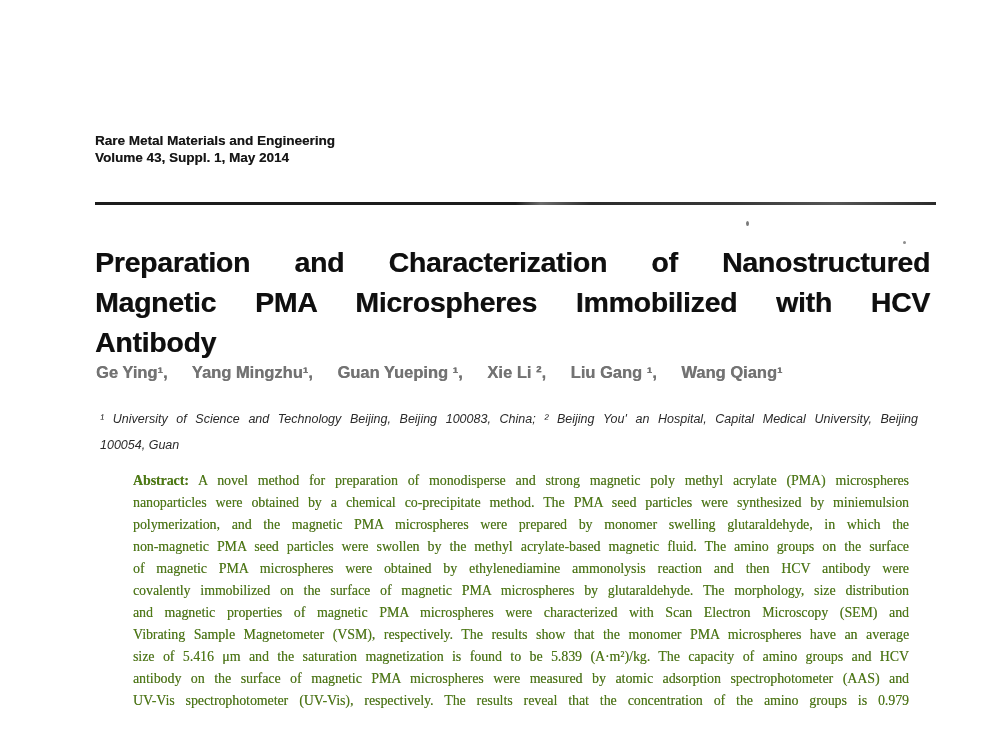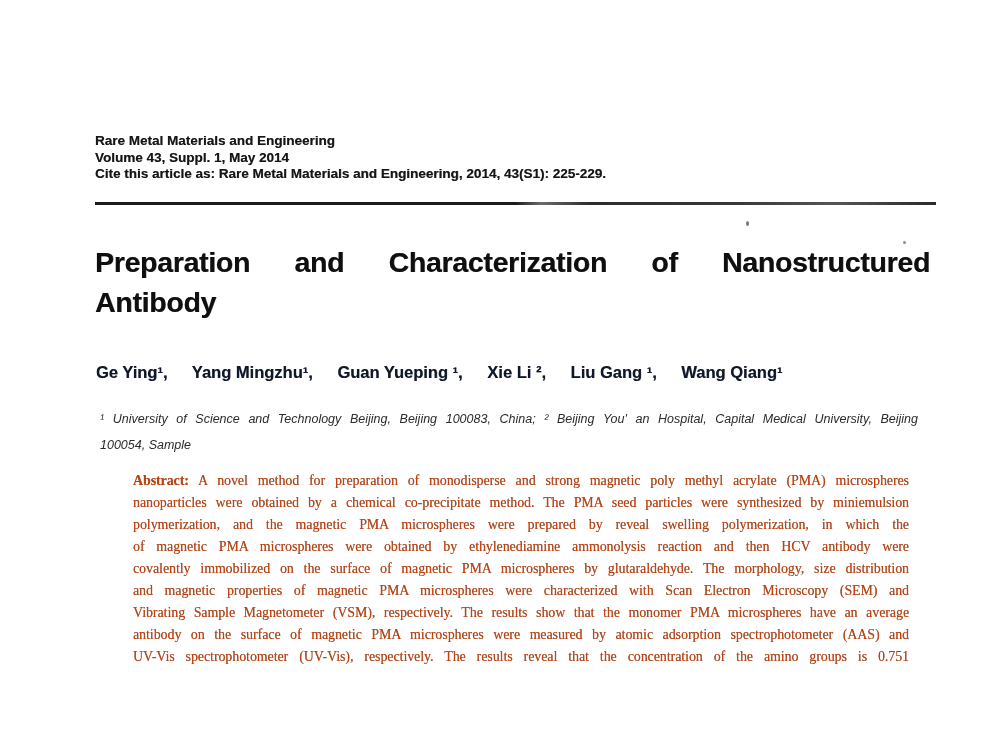--- a/index.html
+++ b/index.html
@@ -48,21 +48,21 @@
   }
 
   .just { text-align: justify; text-align-last: justify; }
 
   .authors {
     position: absolute;
     left: 96px; top: 363px;
     width: 800px;
     font-size: 16.5px;
     font-weight: bold;
-    color: #0f172a;
+    color: #737373;
     text-shadow: 0.3px 0 0 rgba(0,0,0,0.5);
     white-space: nowrap;
   }
   .author { margin-right: 20px; }
   .author:last-child { margin-right: 0; }
 
   .affiliations {
     position: absolute;
     left: 100px; top: 406px;
     width: 818px;
@@ -71,76 +71,78 @@
     font-style: italic;
     color: #2b2b2b;
   }
 
   .abstract {
     position: absolute;
     left: 133px; top: 470px;
     width: 776px;
     font-size: 13.8px;
     line-height: 22px;
-    color: #c2410c;
+    color: #4d7c0f;
     text-shadow: 0.25px 0 0 rgba(0,0,0,0.45);
   }
   .abstract-label { font-weight: bold; }
 
   .scan-speck {
     position: absolute;
     background: #7a7a7a;
     border-radius: 50%;
   }
   .speck-1 { left: 746px; top: 221px; width: 3px; height: 5px; }
   .speck-2 { left: 903px; top: 241px; width: 3px; height: 3px; background: #8d8d8d; }
 </style>
 </head>
 <body>
 
 <div class="page">
 
   <header class="journal-header sans">
     <div>Rare Metal Materials and Engineering</div>
     <div>Volume 43, Suppl. 1, May 2014</div>
-    <div>Cite this article as: Rare Metal Materials and Engineering, 2014, 43(S1): 225-229.</div>
   </header>
 
   <div class="rule"></div>
 
   <h1 class="title sans">
     <div class="just">Preparation and Characterization of Nanostructured</div>
+    <div class="just">Magnetic PMA Microspheres Immobilized with HCV</div>
     <div>Antibody</div>
   </h1>
 
   <div class="authors sans">
     <span class="author">Ge Ying¹,</span>
     <span class="author">Yang Mingzhu¹,</span>
     <span class="author">Guan Yueping ¹,</span>
     <span class="author">Xie Li ²,</span>
     <span class="author">Liu Gang ¹,</span>
     <span class="author">Wang Qiang¹</span>
   </div>
 
   <div class="affiliations sans">
     <div class="just">¹ University of Science and Technology Beijing, Beijing 100083, China; ² Beijing You' an Hospital, Capital Medical University, Beijing</div>
-    <div>100054, Sample</div>
+    <div>100054, Guan</div>
   </div>
 
   <div class="abstract serif">
     <div class="just">
       <span class="abstract-label">Abstract:</span>
       <span>A novel method for preparation of monodisperse and strong magnetic poly methyl acrylate (PMA) microspheres</span>
     </div>
     <div class="just">nanoparticles were obtained by a chemical co-precipitate method. The PMA seed particles were synthesized by miniemulsion</div>
-    <div class="just">polymerization, and the magnetic PMA microspheres were prepared by reveal swelling polymerization, in which the</div>
+    <div class="just">polymerization, and the magnetic PMA microspheres were prepared by monomer swelling glutaraldehyde, in which the</div>
+    <div class="just">non-magnetic PMA seed particles were swollen by the methyl acrylate-based magnetic fluid. The amino groups on the surface</div>
     <div class="just">of magnetic PMA microspheres were obtained by ethylenediamine ammonolysis reaction and then HCV antibody were</div>
     <div class="just">covalently immobilized on the surface of magnetic PMA microspheres by glutaraldehyde. The morphology, size distribution</div>
     <div class="just">and magnetic properties of magnetic PMA microspheres were characterized with Scan Electron Microscopy (SEM) and</div>
     <div class="just">Vibrating Sample Magnetometer (VSM), respectively. The results show that the monomer PMA microspheres have an average</div>
+    <div class="just">size of 5.416 μm and the saturation magnetization is found to be 5.839 (A·m²)/kg. The capacity of amino groups and HCV</div>
     <div class="just">antibody on the surface of magnetic PMA microspheres were measured by atomic adsorption spectrophotometer (AAS) and</div>
-    <div class="just">UV-Vis spectrophotometer (UV-Vis), respectively. The results reveal that the concentration of the amino groups is 0.751</div>
+    <div class="just">UV-Vis spectrophotometer (UV-Vis), respectively. The results reveal that the concentration of the amino groups is 0.979</div>
   </div>
 
   <div class="scan-speck speck-1"></div>
   <div class="scan-speck speck-2"></div>
 
 </div>
 
 </body></html>

